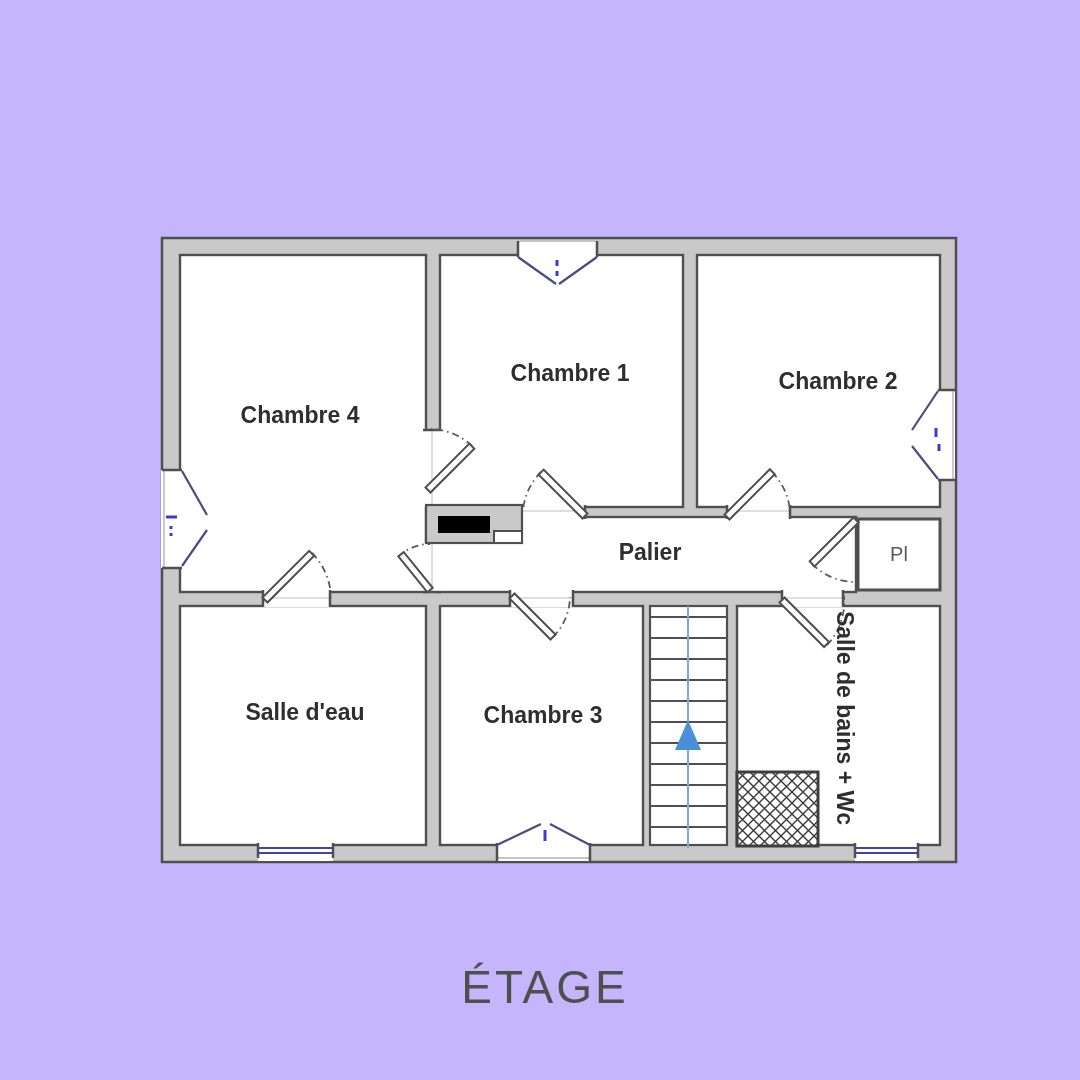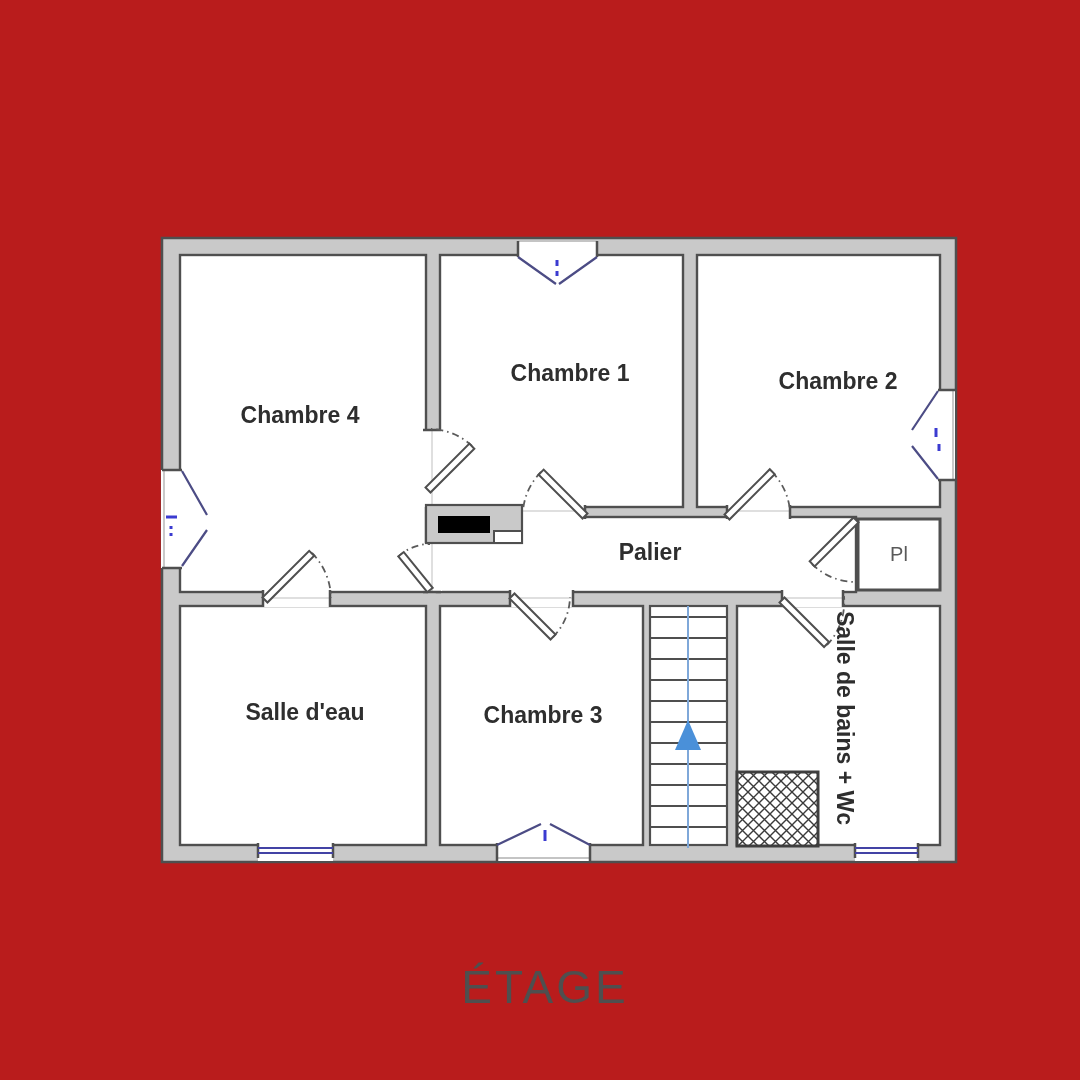--- a/index.html
+++ b/index.html
@@ -1,20 +1,20 @@
 <!DOCTYPE html>
 <html><head>
 <meta charset="utf-8">
 <style>
   html, body { margin: 0; padding: 0; background: #ffffff; }
   .page {
     position: relative;
     width: 1080px;
     height: 1080px;
-    background: #b91c1c;
+    background: #c4b5fd;
     overflow: hidden;
     font-family: "Liberation Sans", sans-serif;
   }
   svg { position: absolute; top: 0; left: 0; }
   text { font-family: "Liberation Sans", sans-serif; }
   .room-label { font-size: 23px; font-weight: bold; fill: #2e2e2e; }
   .closet-label { font-size: 20px; font-weight: normal; fill: #5a5a5a; }
   .plan-title { font-size: 46px; font-weight: normal; fill: #4f4f4f; letter-spacing: 3px; }
   .wall-cap { stroke: #4f4f4f; stroke-width: 2.5; }
   .faint { stroke: #d4d4d4; stroke-width: 1.5; }

